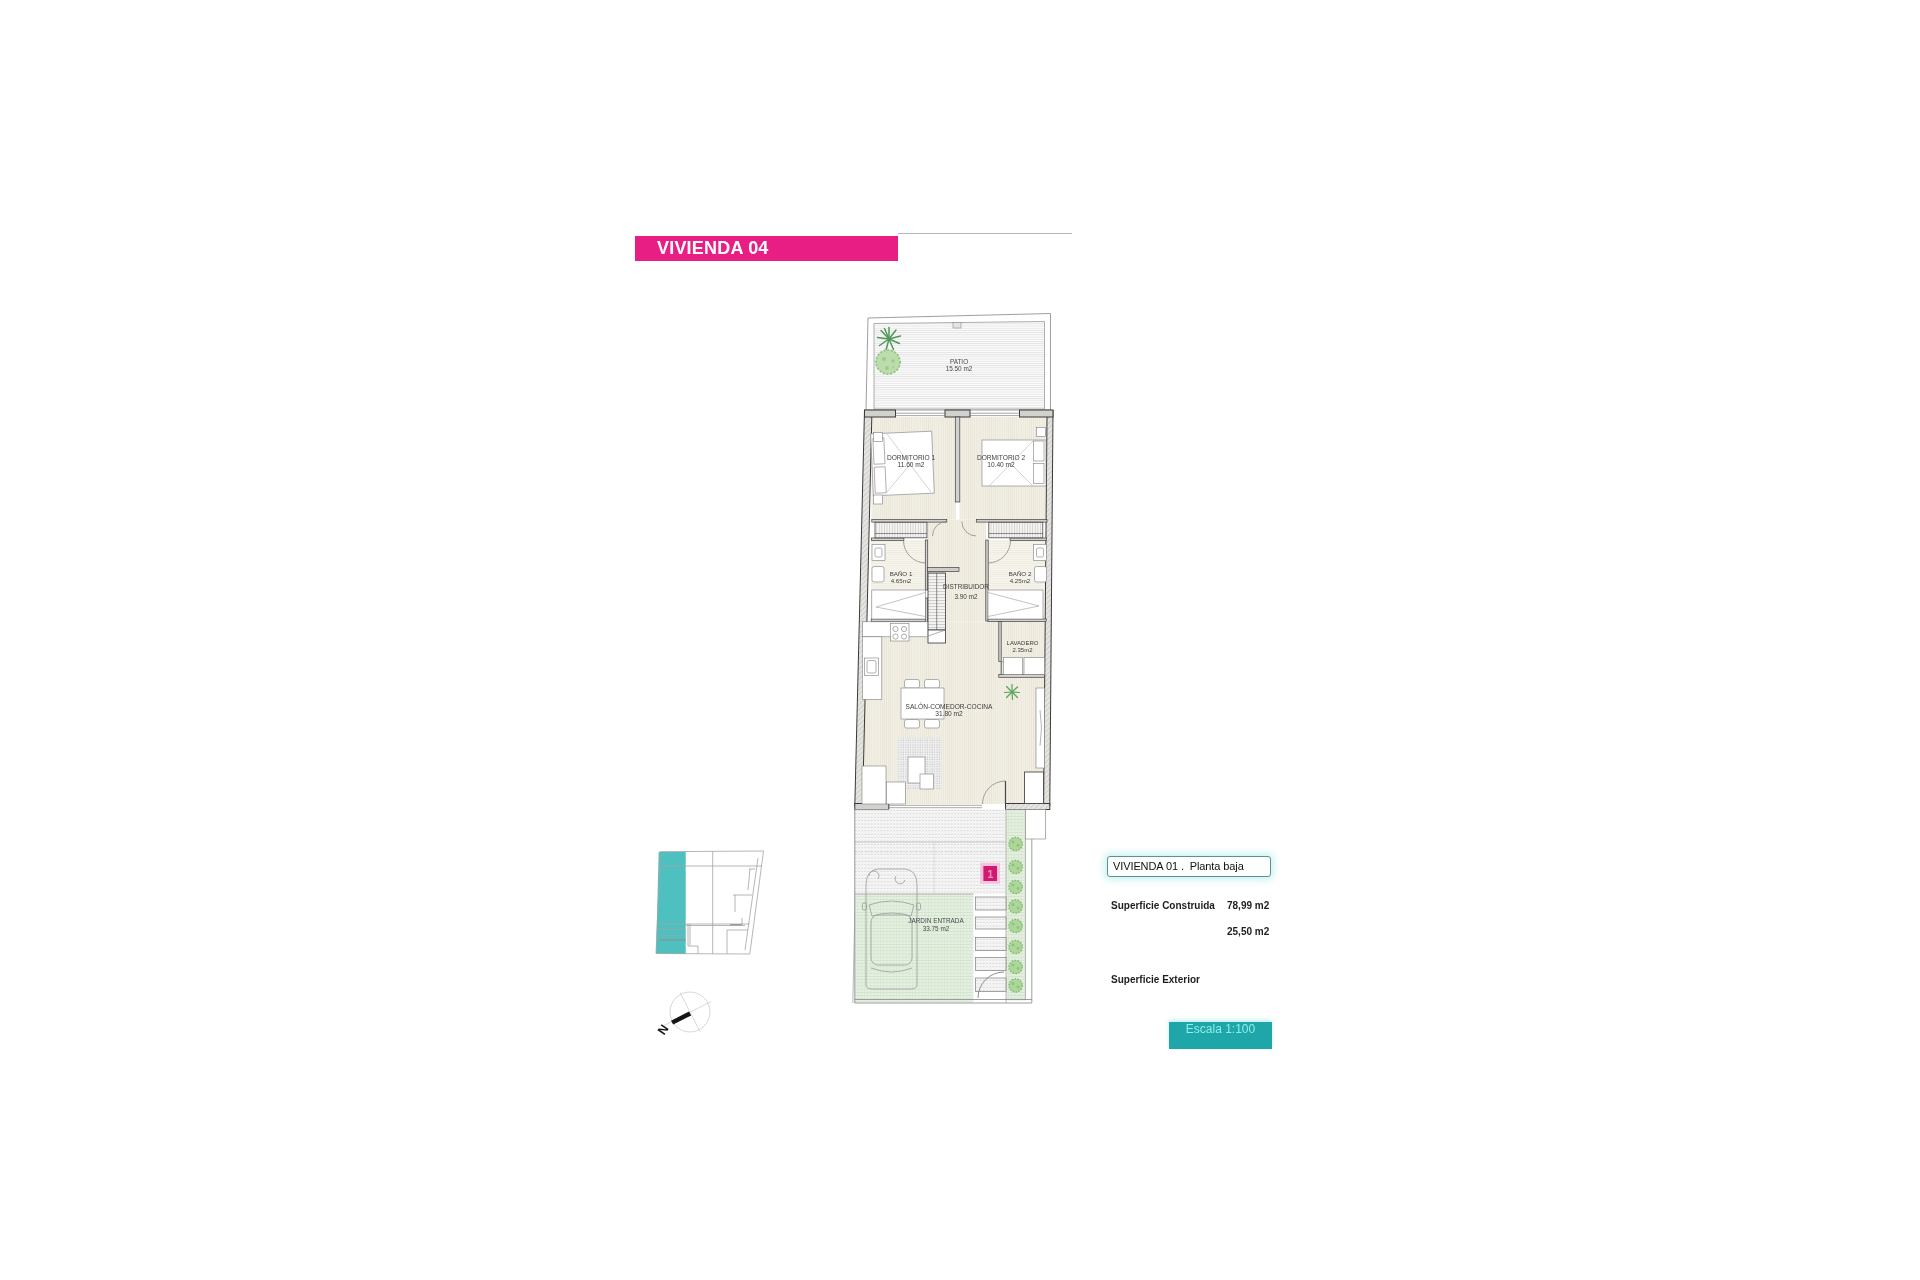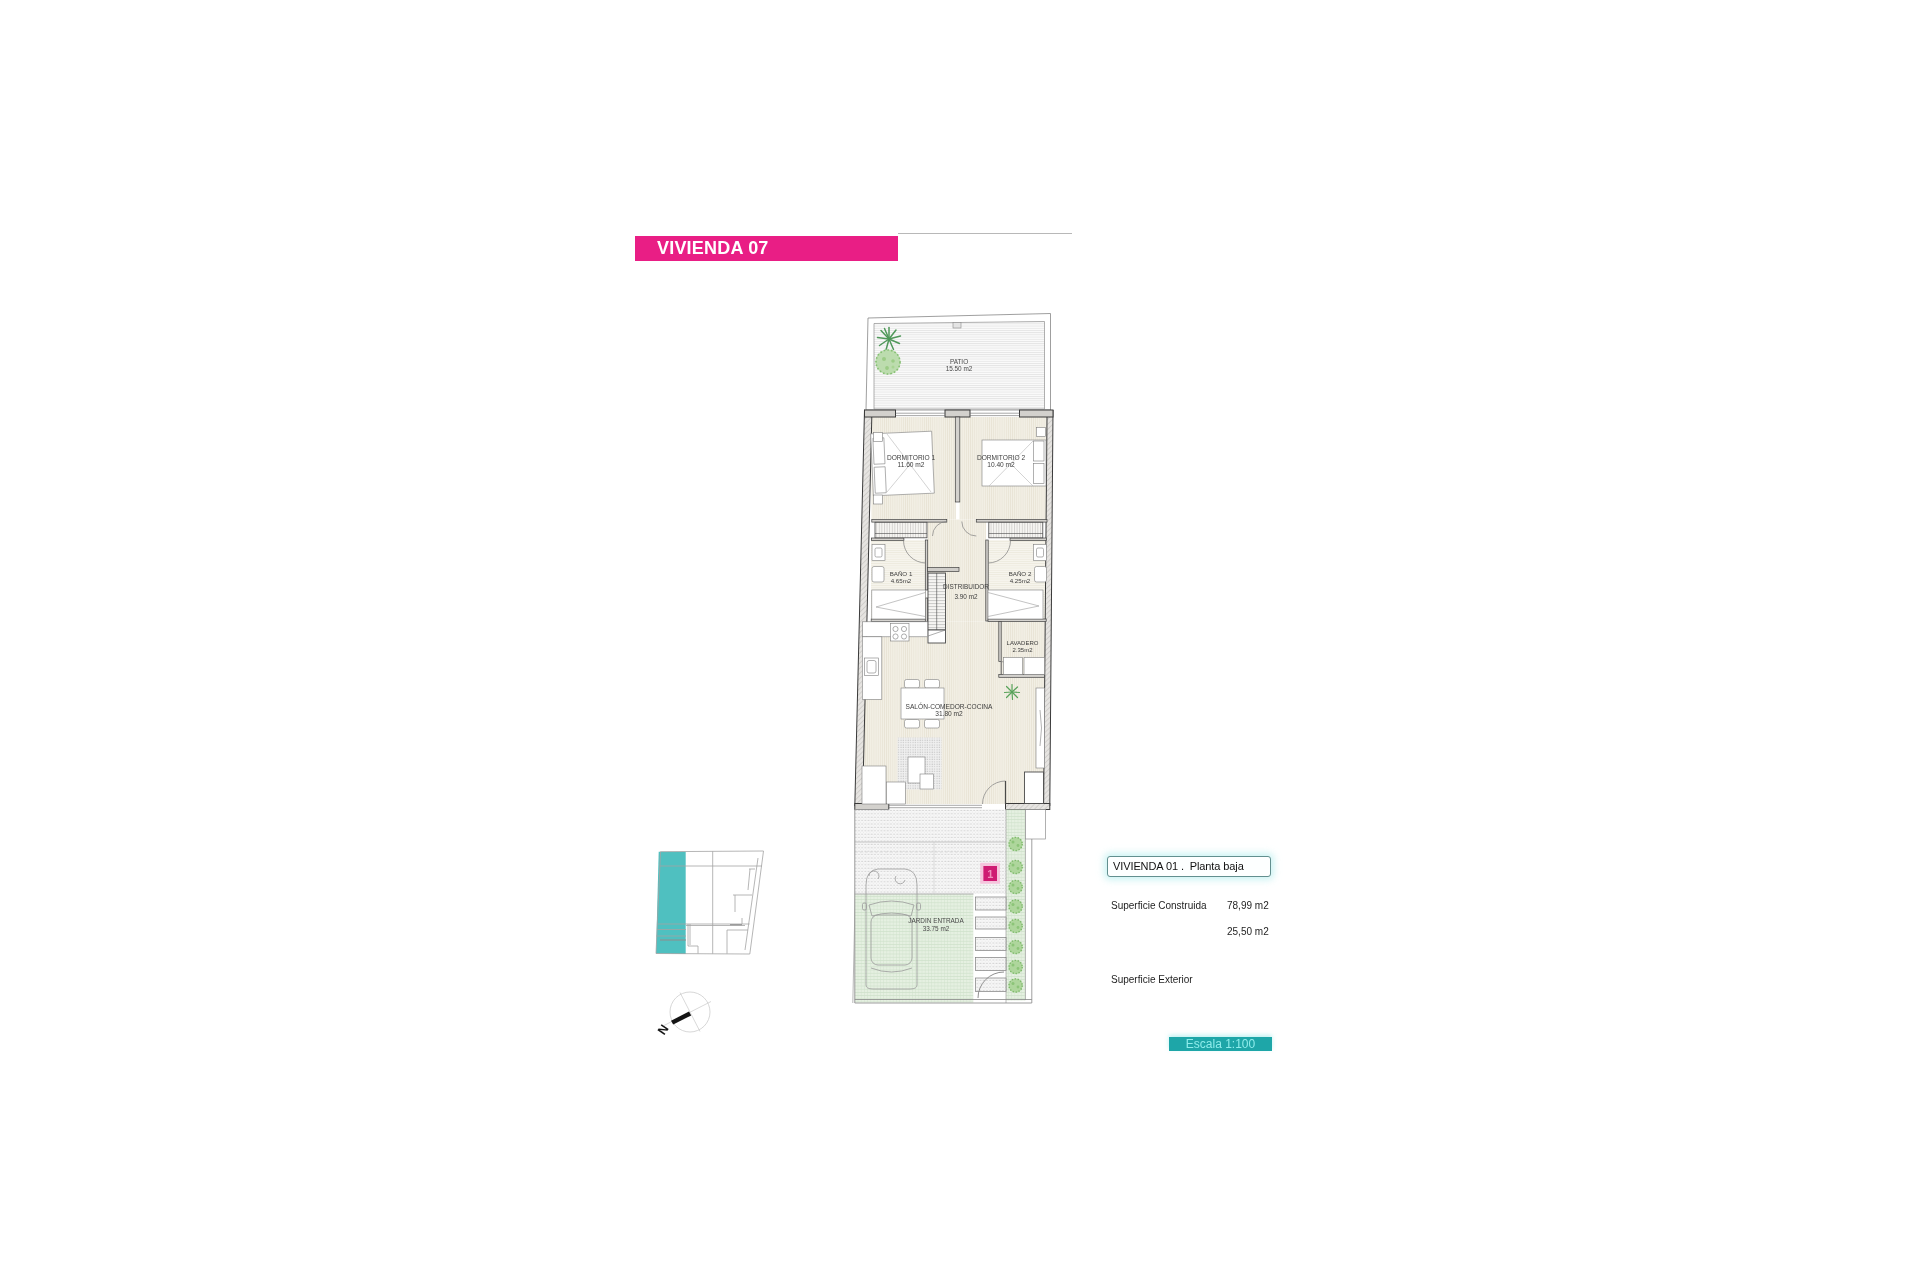--- a/index.html
+++ b/index.html
@@ -2,27 +2,27 @@
 <html><head>
 <meta charset="utf-8">
 <style>
   html,body{margin:0;padding:0;background:#ffffff;}
   body{width:1920px;height:1280px;position:relative;font-family:"Liberation Sans",sans-serif;overflow:hidden;}
   .abs{position:absolute;}
   #banner{left:635px;top:236px;width:263px;height:25px;background:#e91e85;color:#fff;font-weight:bold;font-size:18px;line-height:25px;padding-left:22px;box-sizing:border-box;letter-spacing:.2px;}
   #topline{left:898px;top:232.5px;width:174px;height:1px;background:#b8b8b8;}
   #vivbox{left:1107px;top:856px;width:164px;height:21px;border:1.2px solid #628f8f;border-radius:3px;box-sizing:border-box;background:#fdffff;box-shadow:0 0 7px 3px rgba(170,235,235,.6);}
   #vivbox span{position:absolute;left:5px;top:2.5px;font-size:11px;font-weight:normal;color:#111;white-space:nowrap;letter-spacing:-.1px;}
-  .lab{font-size:10px;color:#1e1e1e;white-space:nowrap;font-weight:normal;letter-spacing:0;}
-  #escala{left:1169px;top:1022px;width:103px;height:14px;background:#1ea6a8;color:#8feceb;font-size:12px;text-align:center;line-height:14px;box-shadow:0 -2px 4px rgba(140,230,230,.55);margin-top:15px;}
+  .lab{font-size:10px;color:#1e1e1e;white-space:nowrap;font-weight:bold;letter-spacing:0;}
+  #escala{left:1169px;top:1022px;width:103px;height:27px;background:#1ea6a8;color:#8feceb;font-size:12px;text-align:center;line-height:14px;box-shadow:0 -2px 4px rgba(140,230,230,.55);}
 </style>
 </head>
 <body>
   <div id="topline" class="abs"></div>
-  <div id="banner" class="abs">VIVIENDA 07</div>
+  <div id="banner" class="abs">VIVIENDA 04</div>
 
   <svg id="plan" class="abs" style="left:840px;top:300px;" width="240" height="720" viewBox="840 300 240 720">
   <defs>
     <pattern id="patioH" width="4" height="2.2" patternUnits="userSpaceOnUse">
       <rect width="4" height="2.2" fill="#fbfbfb"></rect>
       <line x1="0" y1="0.5" x2="4" y2="0.5" stroke="#d5d5d5" stroke-width="0.6"></line>
     </pattern>
     <pattern id="floorV" width="2.1" height="4" patternUnits="userSpaceOnUse">
       <rect width="2.1" height="4" fill="#f2efe5"></rect>
       <line x1="0.4" y1="0" x2="0.4" y2="4" stroke="#dfd9c9" stroke-width="0.5"></line>

